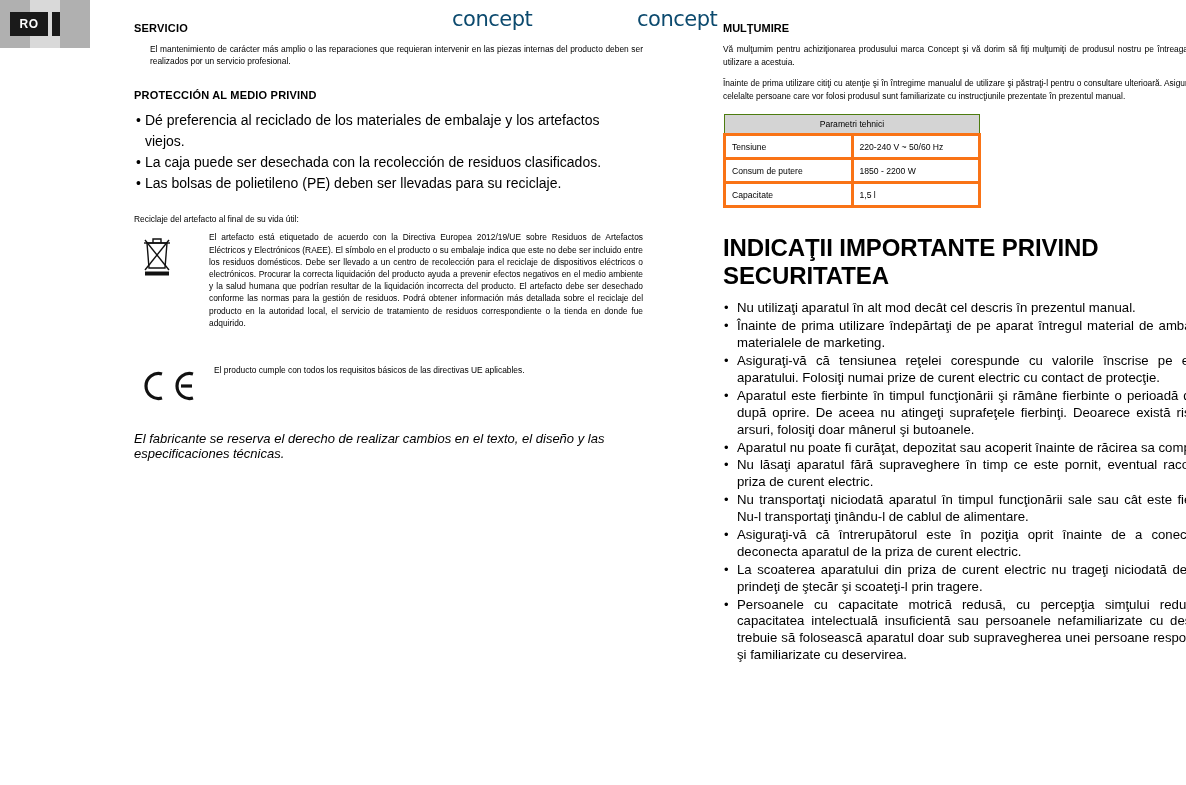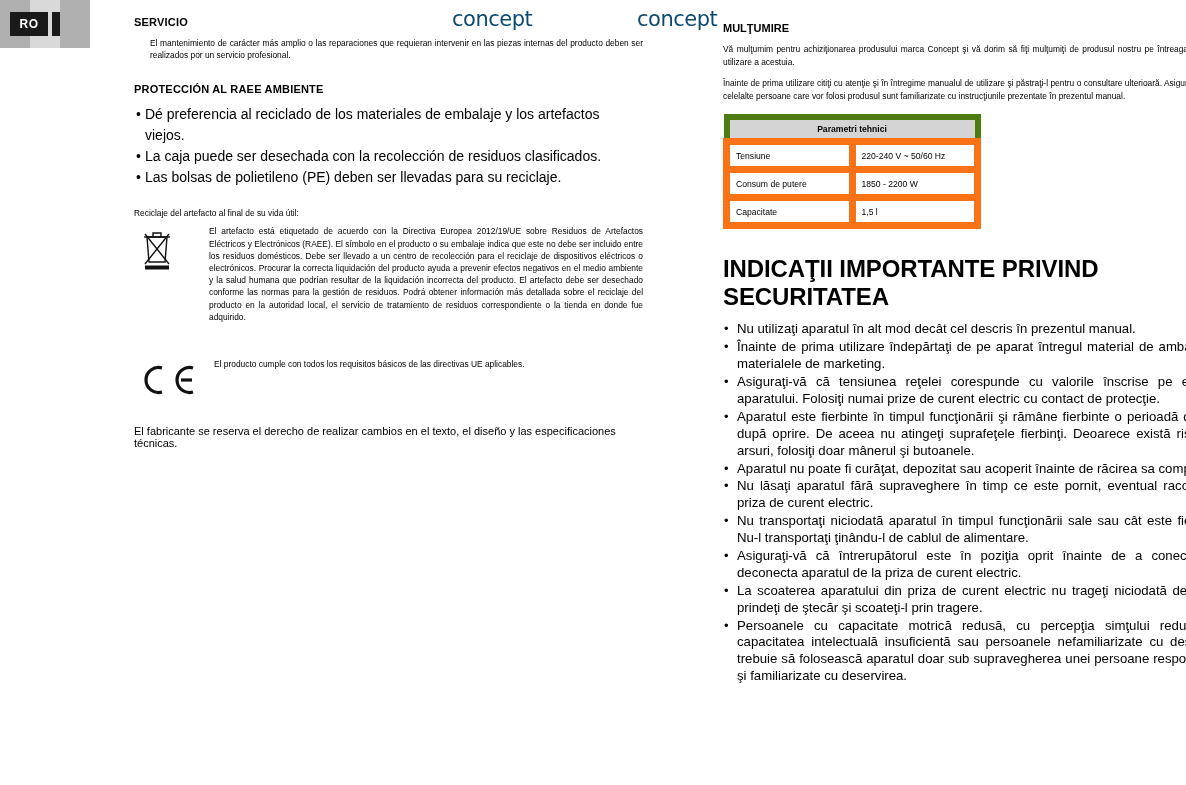--- a/index.html
+++ b/index.html
@@ -80,21 +80,21 @@
     flex: 1 1 auto;
     display: flex;
     position: relative;
   }
   .col {
     position: relative;
     box-sizing: border-box;
   }
   .col-left {
     width: 593px;
-    padding: 16px 40px 0 44px;
+    padding: 22px 40px 0 44px;
   }
   .col-right {
     width: 593px;
     padding: 22px 48px 0 40px;
   }
 
   
   .h-sec {
     font-size: 11px;
     font-weight: bold;
@@ -161,22 +161,23 @@
     display: flex;
     align-items: flex-start;
     margin-top: 14px;
   }
   .ce-text {
     font-size: 8.4px;
     padding-top: 22px;
     padding-left: 5px;
   }
   .footer-note {
-    font-size: 11px;
+    font-size: 13px;
     margin-top: 26px;
+    font-style: italic;
   }
 
   
   .h-sec-r {
     font-size: 11px;
     font-weight: bold;
     margin: 0 0 9px 0;
   }
   .p-r {
     font-size: 8.4px;
@@ -185,28 +186,28 @@
     text-align: justify;
   }
   table.specs {
     border-collapse: collapse;
     margin: 12px 0 0 0;
     width: 258px;
     table-layout: fixed;
   }
   table.specs th {
     background: #d4d4d4;
-    border: 6px solid #4d7c0f;
+    border: 1px solid #4d7c0f;
     font-size: 8.6px;
-    font-weight: bold;
+    font-weight: normal;
     padding: 4px 0;
     text-align: center;
   }
   table.specs td {
-    border: 7px solid #f97316;
+    border: 3px solid #f97316;
     font-size: 8.6px;
     padding: 4px 6px;
     height: 13px;
   }
   table.specs td.lbl { width: 128px; }
   .h-big {
     font-size: 24px;
     font-weight: bold;
     margin: 26px 0 10px 0;
     letter-spacing: -0.1px;
@@ -283,21 +284,21 @@
     <div class="edge-right"></div>
   </div>
 
   <div class="content">
 
     <div class="col col-left">
 
       <div class="h-sec">SERVICIO</div>
       <div class="p-sm">El mantenimiento de carácter más amplio o las reparaciones que requieran intervenir en las piezas internas del producto deben ser realizados por un servicio profesional.</div>
 
-      <div class="h-sec second">PROTECCIÓN AL RAEE AMBIENTE</div>
+      <div class="h-sec second">PROTECCIÓN AL MEDIO PRIVIND</div>
       <ul class="bullets">
         <li>Dé preferencia al reciclado de los materiales de embalaje y los artefactos viejos.</li>
         <li>La caja puede ser desechada con la recolección de residuos clasificados.</li>
         <li>Las bolsas de polietileno (PE) deben ser llevadas para su reciclaje.</li>
       </ul>
 
       <div class="h-small-bold">Reciclaje del artefacto al final de su vida útil:</div>
 
       <div class="recycle-block">
         <div class="recycle-icons">

